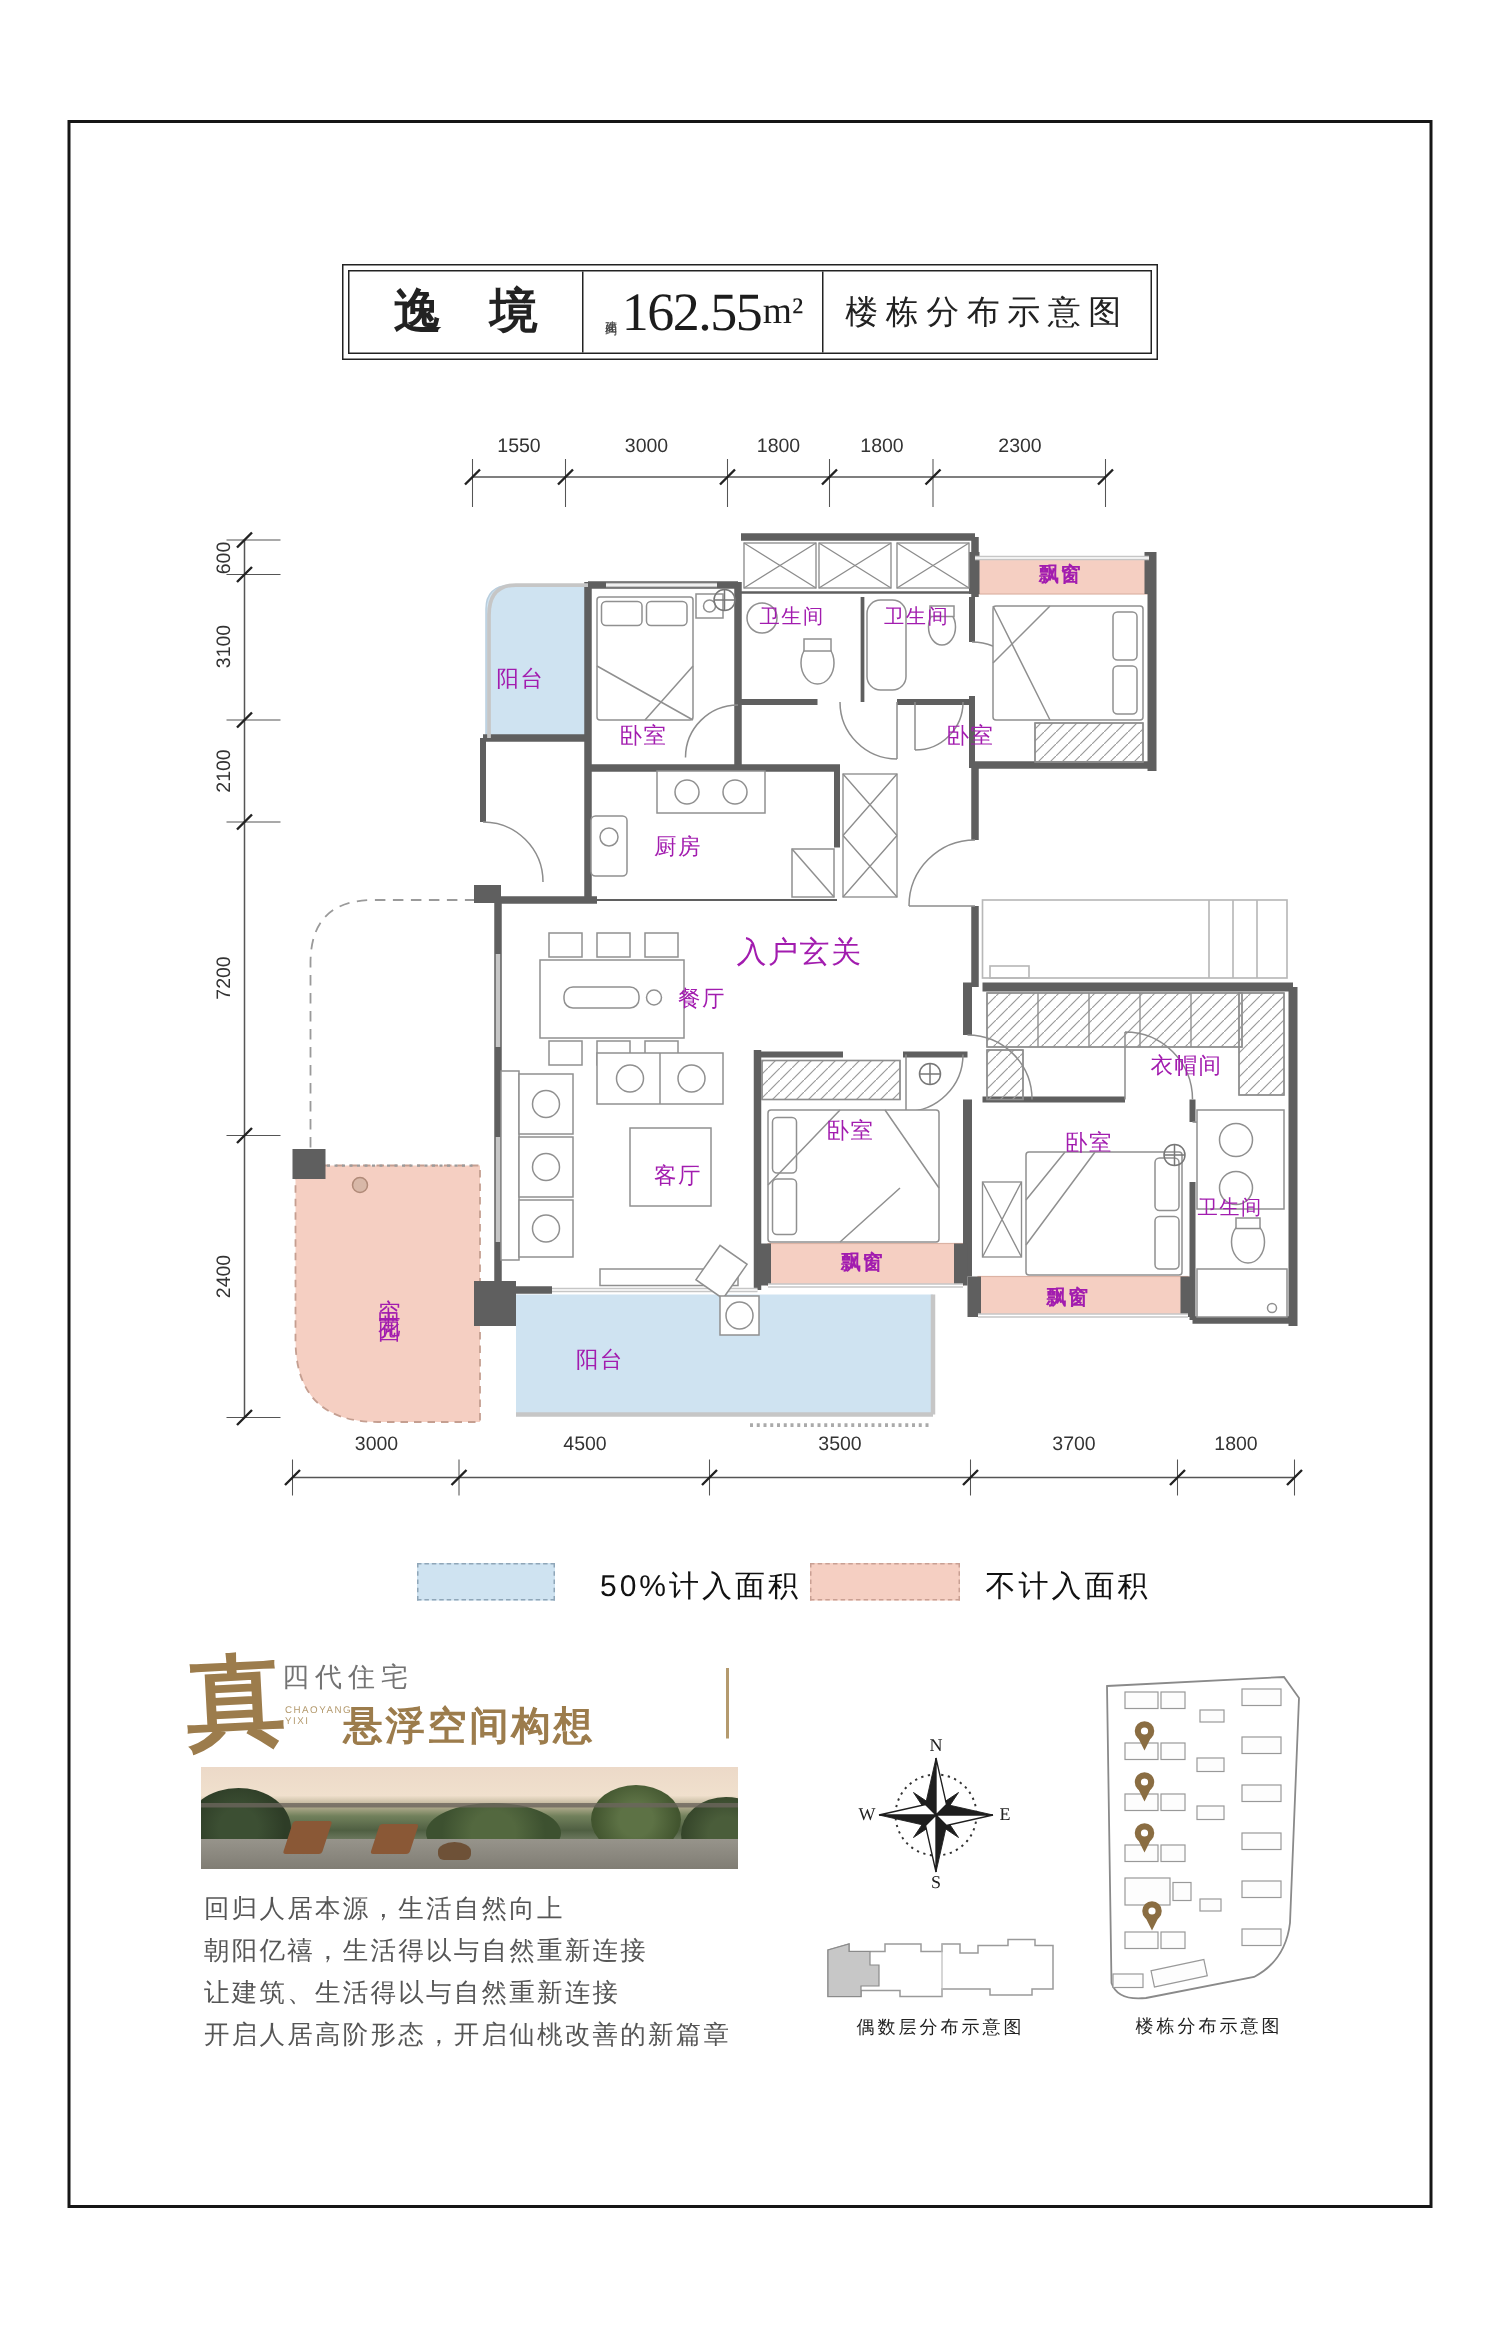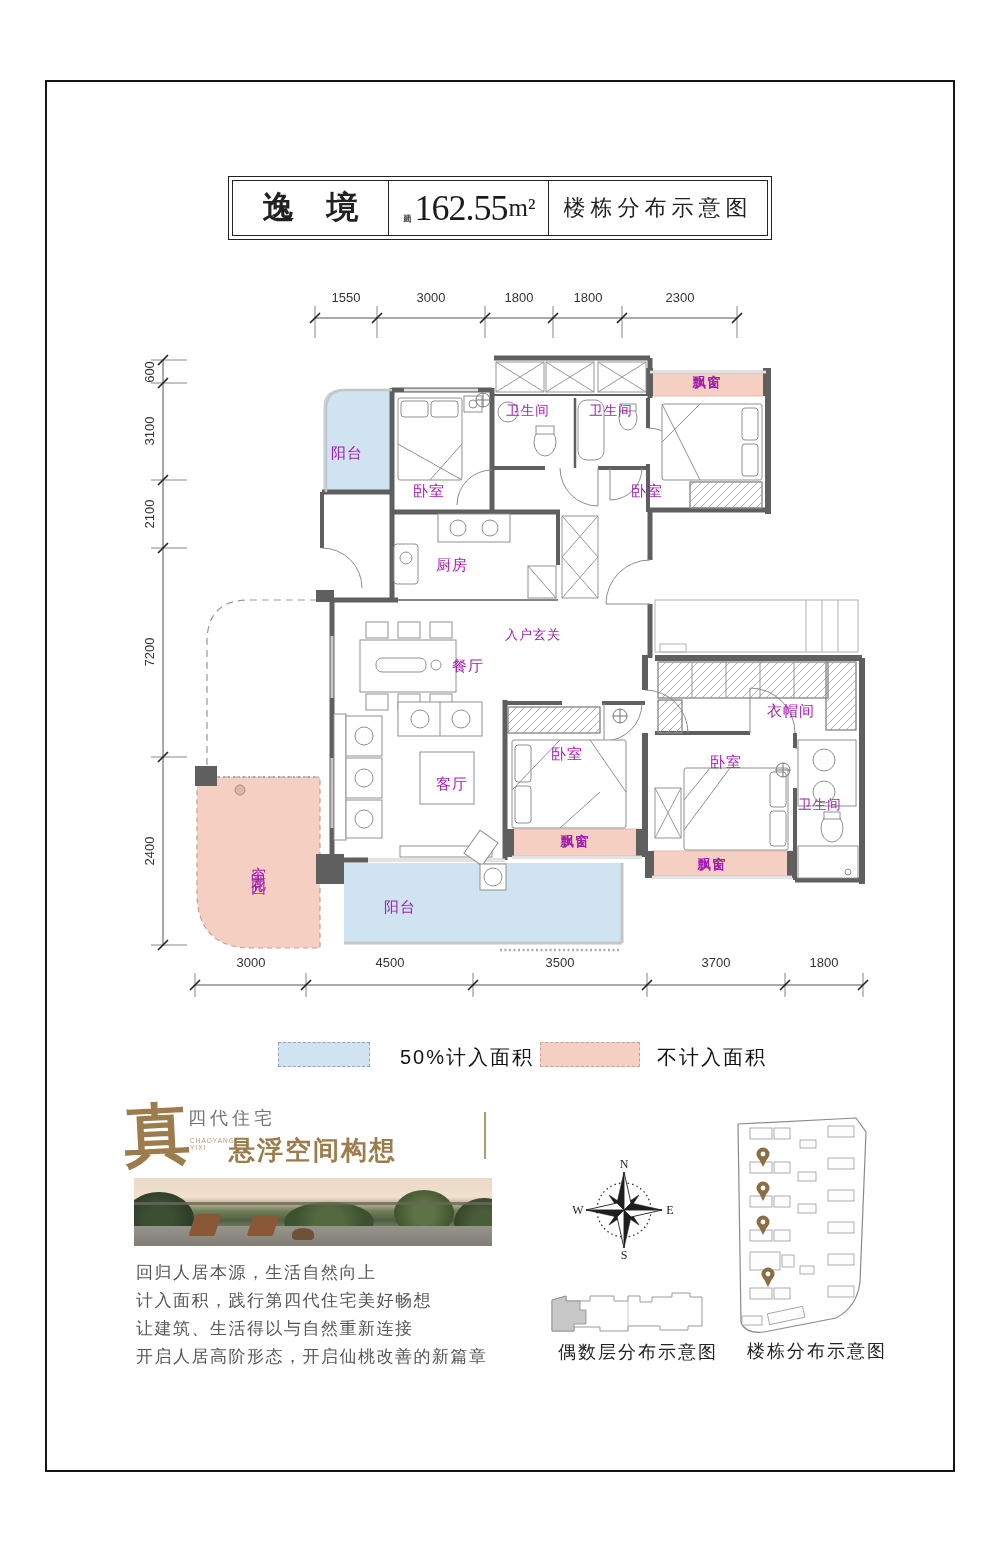--- a/index.html
+++ b/index.html
@@ -36,21 +36,21 @@
   #b-bar{left:484px;top:1112px;width:2px;height:47px;background:#b49a6e;}
   
   #photo{left:134px;top:1178px;width:358px;height:68px;overflow:hidden;
      background:
       linear-gradient(180deg,#ecd9c8 0%,#f0e0cd 28%,#b9b093 38%,#72815c 48%,#4f5f42 62%,#6e7a60 72%,#a8a399 80%,#8f8c84 100%);}
   .bush{position:absolute;border-radius:50%;}
   .chair{position:absolute;background:#8a5836;}
   
   #intro{left:136px;top:1259px;width:400px;font-size:17px;color:#565656;line-height:28px;letter-spacing:1.5px;}
   
-  .cap{position:absolute;font-size:18px;color:#222;letter-spacing:2px;transform:translate(-50%,-50%);white-space:nowrap;margin-left:11px;}
+  .cap{position:absolute;font-size:12px;color:#222;letter-spacing:2px;transform:translate(-50%,-50%);white-space:nowrap;}
   .cletter{position:absolute;font-family:"Liberation Serif","DejaVu Serif",serif;font-size:12px;color:#222;transform:translate(-50%,-50%);}
   svg{position:absolute;left:0;top:0;}
 </style>
 </head>
 <body>
 
 <div id="page">
   <div class="ab" id="frame"></div>
 
   <svg width="1000" height="1551" viewBox="0 0 1000 1551">
@@ -373,21 +373,21 @@
   <span class="dim" style="left:716px;top:962px">3700</span>
   <span class="dim" style="left:824px;top:962px">1800</span>
 
   <span class="room" style="left:347px;top:453px">阳台</span>
   <span class="room" style="left:429px;top:491px">卧室</span>
   <span class="room rsm" style="left:528px;top:411px">卫生间</span>
   <span class="room rsm" style="left:611px;top:411px">卫生间</span>
   <span class="room rsm" style="left:707px;top:383px;font-weight:bold">飘窗</span>
   <span class="room" style="left:647px;top:491px">卧室</span>
   <span class="room" style="left:452px;top:565px">厨房</span>
-  <span class="room" style="left:533px;top:635px;font-size:13px">入户玄关</span>
+  <span class="room" style="left:533px;top:635px;font-size:20px">入户玄关</span>
   <span class="room" style="left:468px;top:666px">餐厅</span>
   <span class="room" style="left:452px;top:784px">客厅</span>
   <span class="room" style="left:567px;top:754px">卧室</span>
   <span class="room rsm" style="left:575px;top:842px;font-weight:bold">飘窗</span>
   <span class="room" style="left:791px;top:711px">衣帽间</span>
   <span class="room" style="left:726px;top:762px">卧室</span>
   <span class="room rsm" style="left:820px;top:805px">卫生间</span>
   <span class="room rsm" style="left:712px;top:865px;font-weight:bold">飘窗</span>
   <span class="room vert" style="left:258px;top:864px">空中花园</span>
   <span class="room" style="left:400px;top:907px">阳台</span>
@@ -413,21 +413,21 @@
     <div class="bush" style="left:320px;top:20px;width:60px;height:50px;background:radial-gradient(circle,#4a5d3a 30%,#35452a 75%)"></div>
     <div class="ab" style="left:0;top:24px;width:358px;height:3px;background:#6b655c;opacity:.8"></div>
     <div class="ab" style="left:0;top:48px;width:358px;height:20px;background:linear-gradient(180deg,#97948b,#807d74)"></div>
     <div class="chair" style="left:58px;top:36px;width:26px;height:22px;transform:skewX(-18deg);border-radius:2px"></div>
     <div class="chair" style="left:116px;top:38px;width:26px;height:20px;transform:skewX(-18deg);border-radius:2px"></div>
     <div class="chair" style="left:158px;top:50px;width:22px;height:12px;border-radius:50% 50% 4px 4px;background:#6e5137"></div>
   </div>
 
   <div class="ab" id="intro">
     <div>回归人居本源，生活自然向上</div>
-    <div>计入面积，践行第四代住宅美好畅想</div>
+    <div>朝阳亿禧，生活得以与自然重新连接</div>
     <div>让建筑、生活得以与自然重新连接</div>
     <div>开启人居高阶形态，开启仙桃改善的新篇章</div>
   </div>
 
   <span class="cletter" style="left:624px;top:1164px">N</span>
   <span class="cletter" style="left:670px;top:1210px">E</span>
   <span class="cletter" style="left:624px;top:1255px">S</span>
   <span class="cletter" style="left:578px;top:1210px">W</span>
 
   <span class="cap" style="left:627px;top:1352px">偶数层分布示意图</span>

